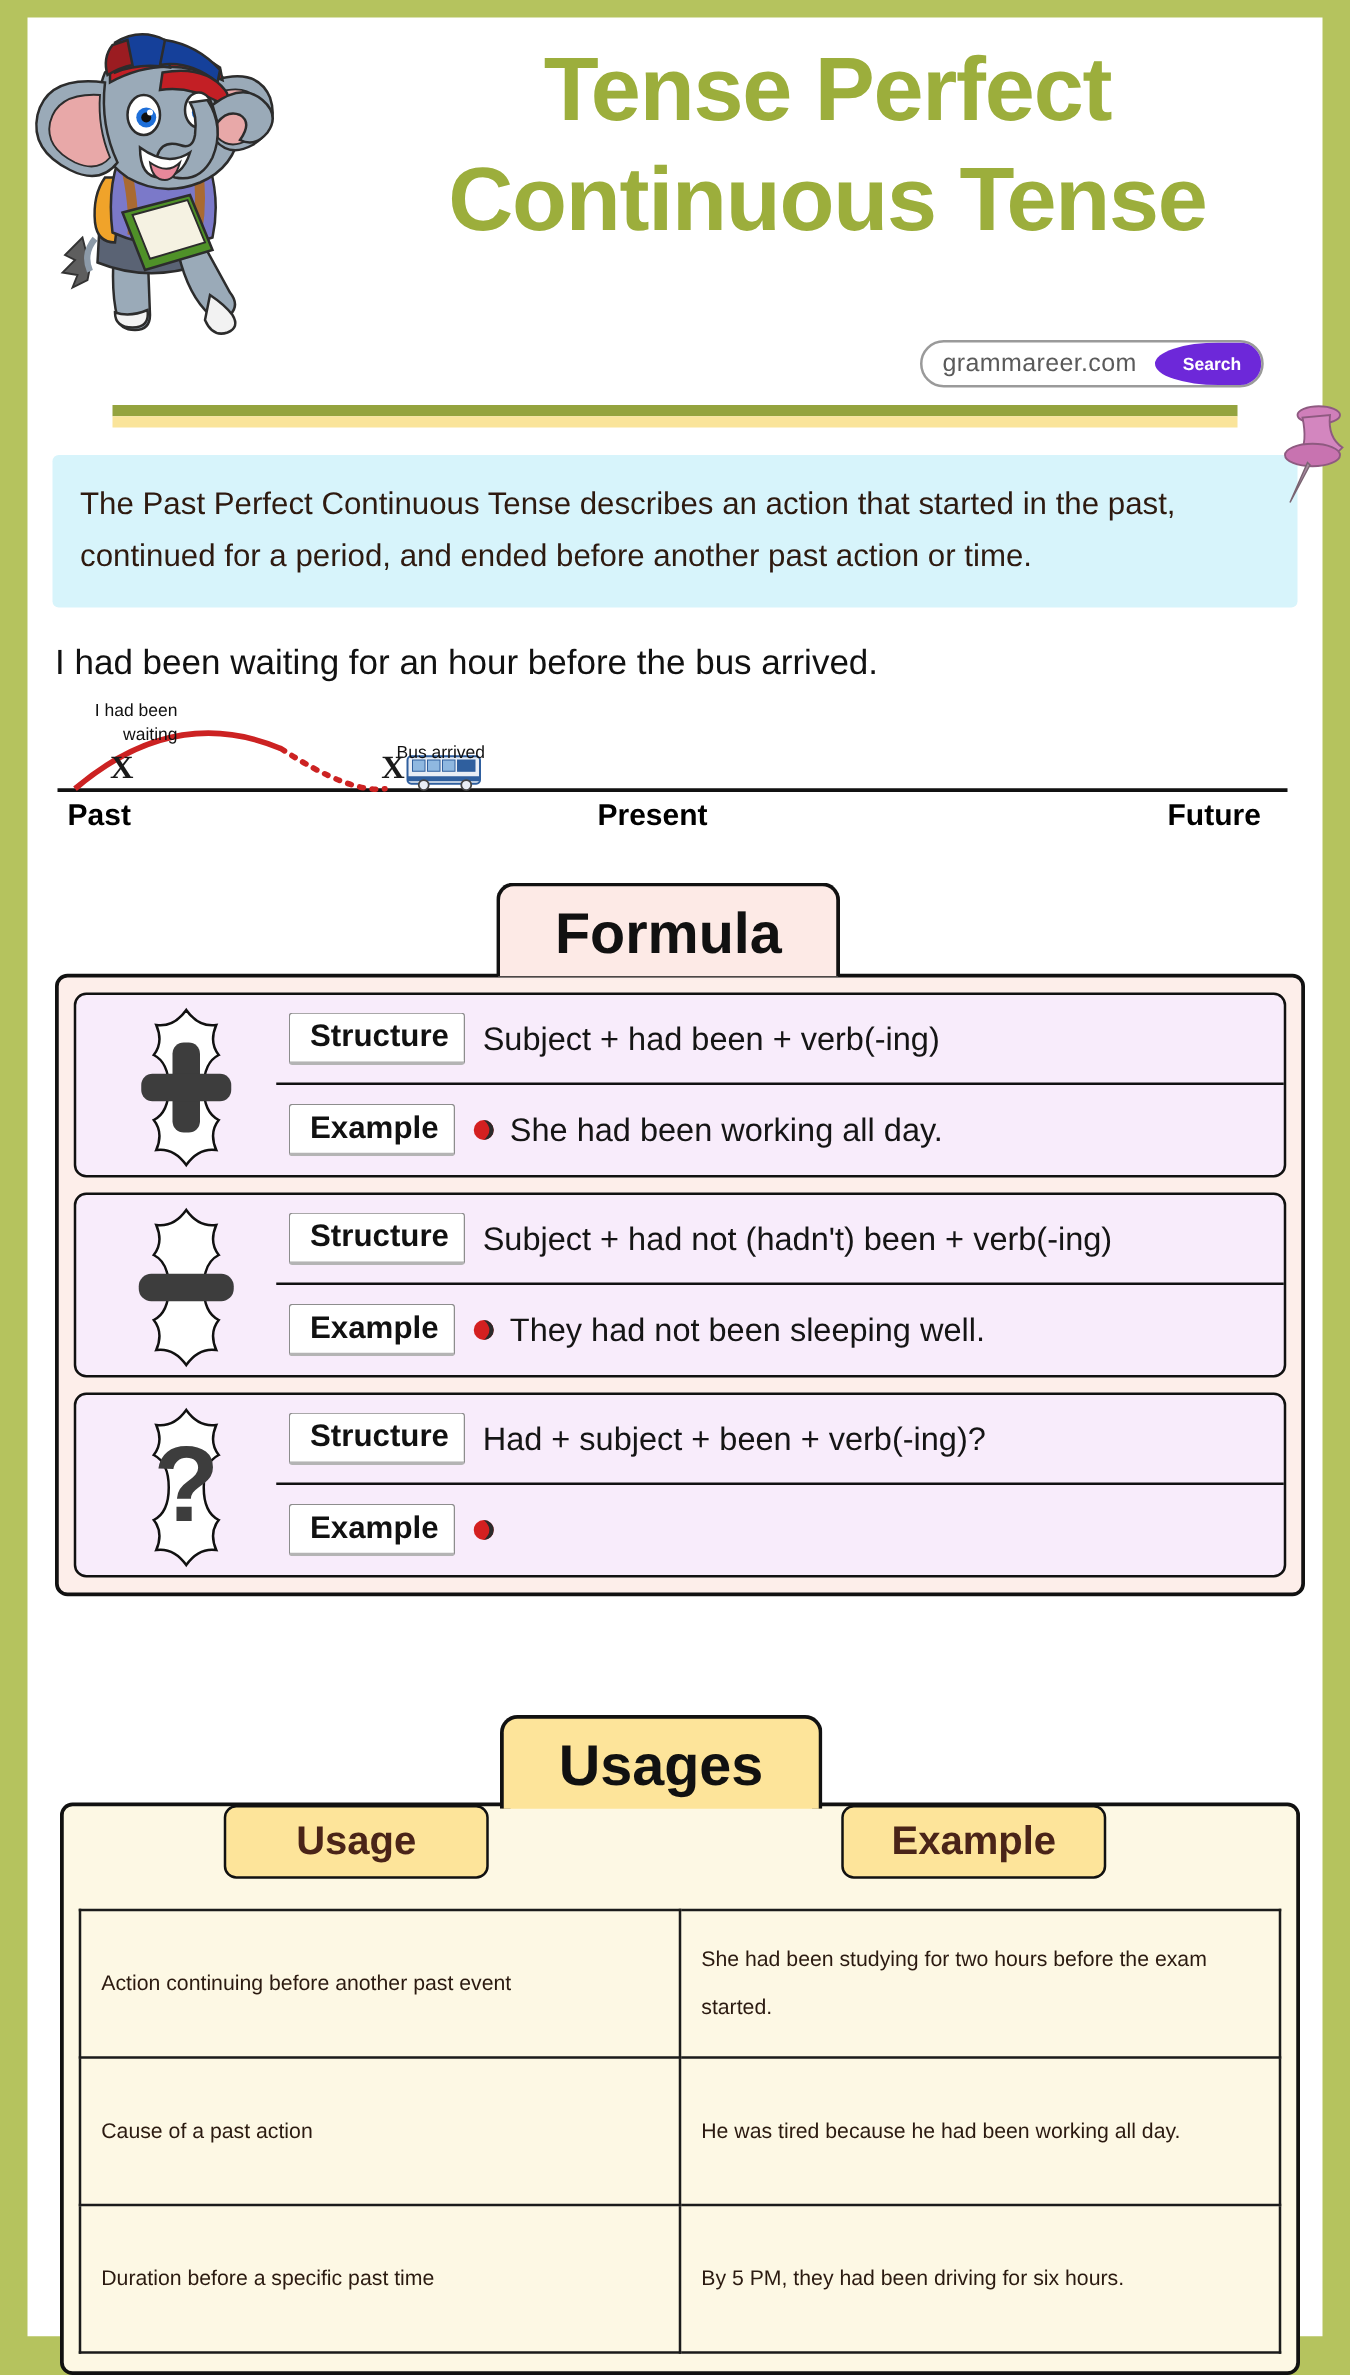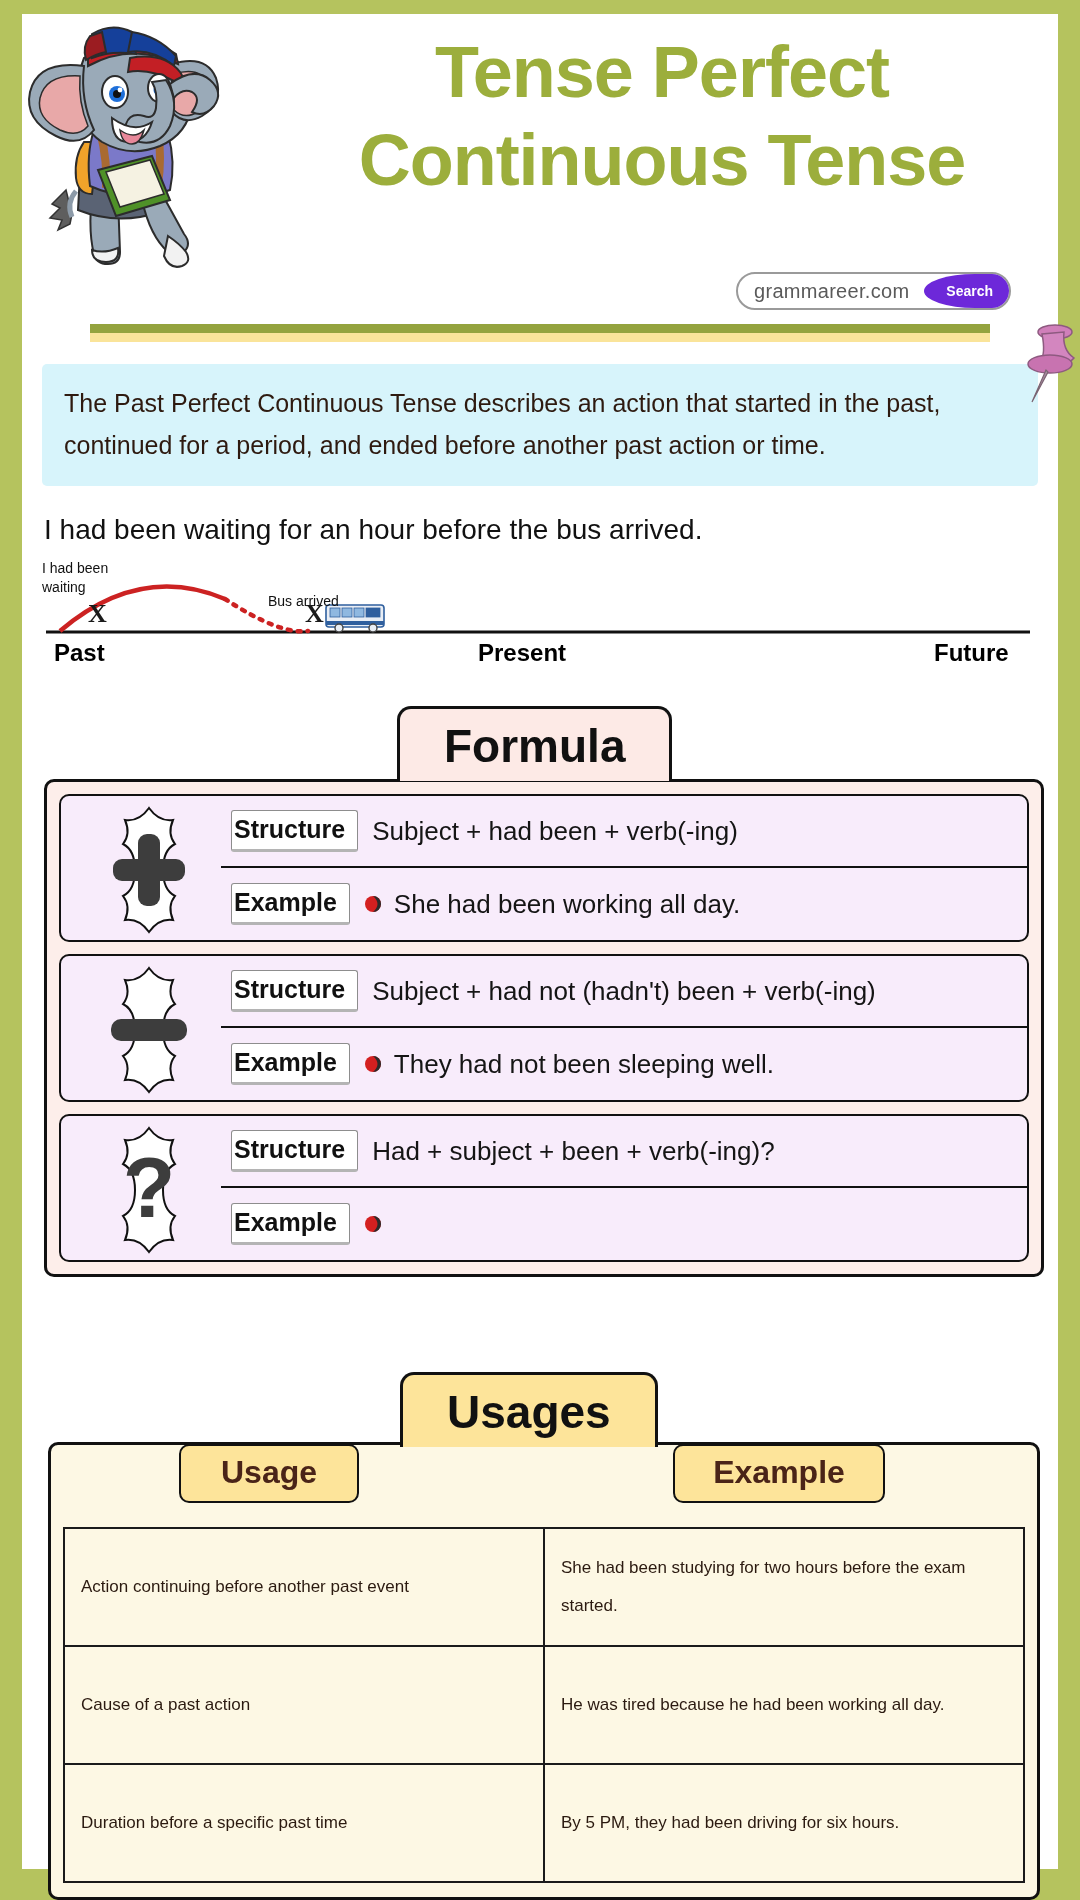--- a/index.html
+++ b/index.html
@@ -146,21 +146,21 @@
     left: 18px;
     top: 545px;
     width: 1000px;
     height: 110px;
   }
   .tl-label {
     position: absolute;
     font-size: 14px;
     color: #111;
     line-height: 19px;
-    text-align: left;
+    text-align: right;
   }
   .tl-x {
     position: absolute;
     font-size: 26px;
     font-weight: bold;
     color: #1a1a1a;
     font-family: "Liberation Serif", serif;
   }
   .tl-axis-label {
     position: absolute;
@@ -240,21 +240,21 @@
   .formula-cell.top { border-bottom: 2px solid #111; }
 
   .pill-label {
     background: #ffffff;
     border: 1px solid #8d8d8d;
     border-bottom: 3px solid #b4b4b4;
     border-radius: 3px;
     font-weight: bold;
     font-size: 25px;
     color: #111;
-    padding: 4px 12px 5px 2px;
+    padding: 4px 12px 5px 16px;
     white-space: nowrap;
   }
   .formula-text {
     font-size: 26px;
     color: #151515;
     margin-left: 14px;
   }
 
   .bullet-dot {
     width: 22px;
@@ -282,21 +282,21 @@
     border: 2px solid #111;
     border-radius: 10px;
     background: #fde49a;
     font-weight: bold;
     font-size: 32px;
     color: #4a2418;
     text-align: center;
     padding: 8px 0 10px 0;
     z-index: 2;
   }
-  .col-tab.usage { left: 128px; width: 180px; }
+  .col-tab.usage { left: 128px; width: 212px; }
   .col-tab.example { left: 622px; width: 212px; }
 
   .usage-table {
     margin-top: 70px;
     width: 100%;
     border-collapse: collapse;
     table-layout: fixed;
   }
   .usage-table td {
     border: 2px solid #1b1b1b;

